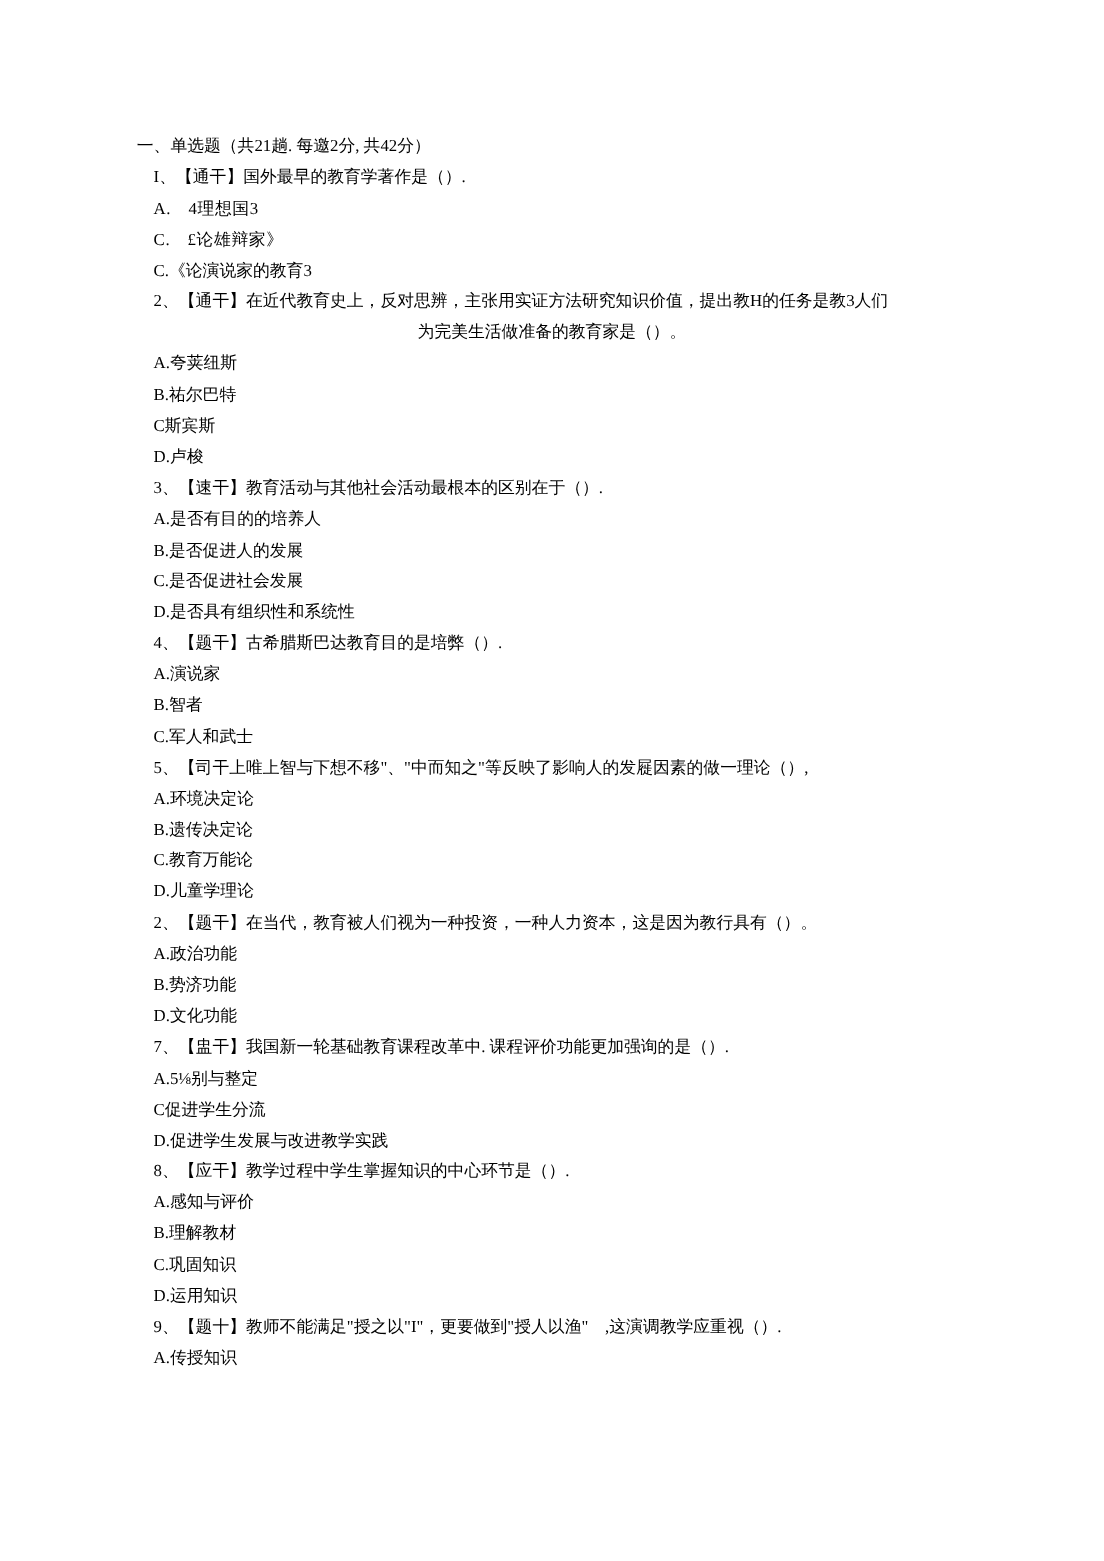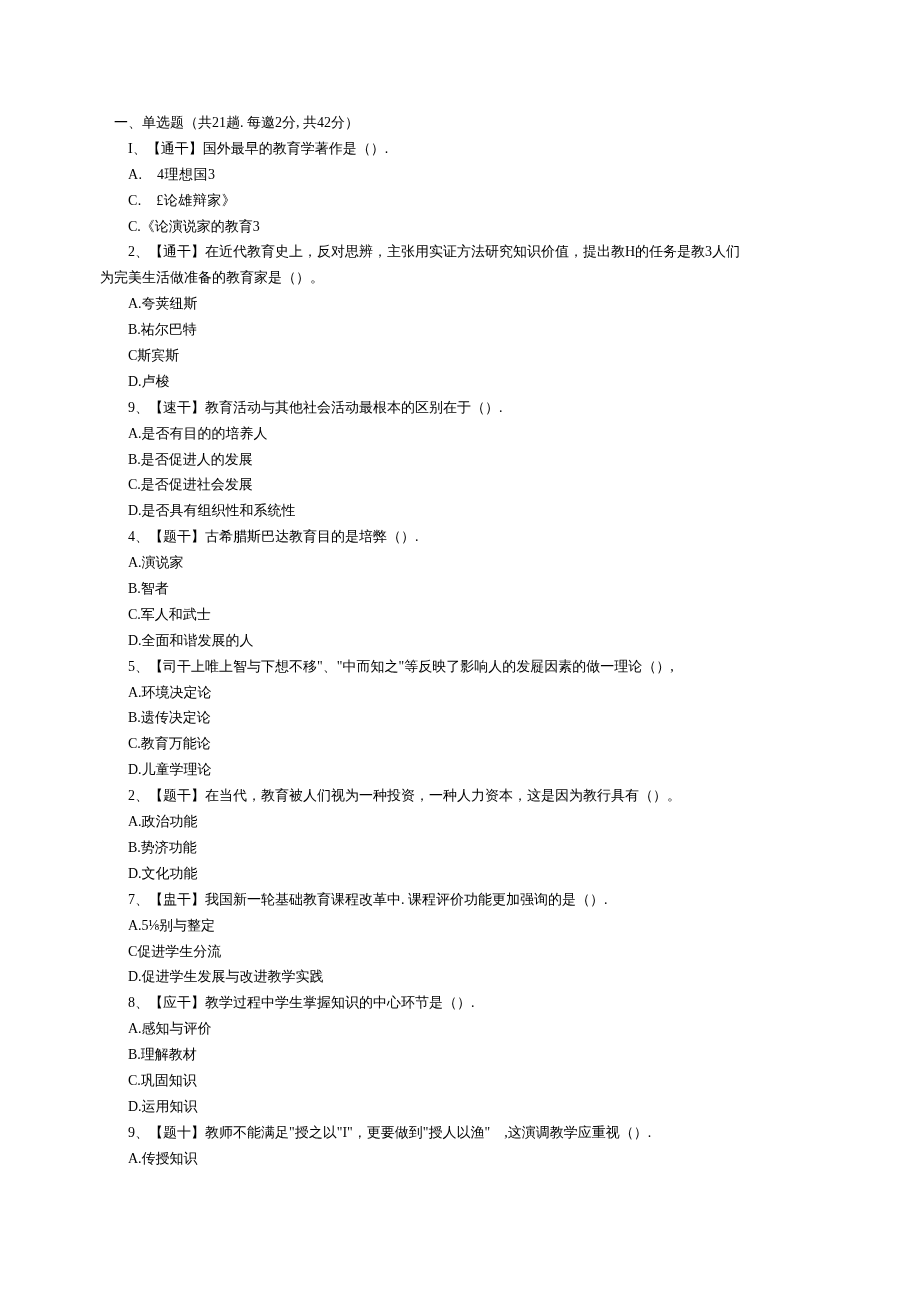--- a/index.html
+++ b/index.html
@@ -20,20 +20,21 @@
     }
     .option {
       text-indent: 2em;
     }
     .option-wide {
       text-indent: 2em;
       letter-spacing: 0.5px;
     }
     .continuation {
       text-indent: 0;
+      text-align: center;
     }
   </style>
 </head>
 <body>
 
 <div class="section-header">一、单选题（共21趟. 每邀2分, 共42分）</div>
 
 <div>
   <div class="question-stem">I、【通干】国外最早的教育学著作是（）.</div>
   <div class="option-wide">A.　4理想国3</div>
@@ -44,33 +45,32 @@
 <div>
   <div class="question-stem">2、【通干】在近代教育史上，反对思辨，主张用实证方法研究知识价值，提出教H的任务是教3人们</div>
   <div class="continuation">为完美生活做准备的教育家是（）。</div>
   <div class="option">A.夸荚纽斯</div>
   <div class="option">B.祐尔巴特</div>
   <div class="option">C斯宾斯</div>
   <div class="option">D.卢梭</div>
 </div>
 
 <div>
-  <div class="question-stem">9、【速干】教育活动与其他社会活动最根本的区别在于（）.</div>
+  <div class="question-stem">3、【速干】教育活动与其他社会活动最根本的区别在于（）.</div>
   <div class="option">A.是否有目的的培养人</div>
   <div class="option">B.是否促进人的发展</div>
   <div class="option">C.是否促进社会发展</div>
   <div class="option">D.是否具有组织性和系统性</div>
 </div>
 
 <div>
   <div class="question-stem">4、【题干】古希腊斯巴达教育目的是培弊（）.</div>
   <div class="option">A.演说家</div>
   <div class="option">B.智者</div>
   <div class="option">C.军人和武士</div>
-  <div class="option">D.全面和谐发展的人</div>
 </div>
 
 <div>
   <div class="question-stem">5、【司干上唯上智与下想不移"、"中而知之"等反映了影响人的发屣因素的做一理论（）,</div>
   <div class="option">A.环境决定论</div>
   <div class="option">B.遗传决定论</div>
   <div class="option">C.教育万能论</div>
   <div class="option">D.儿童学理论</div>
 </div>
 

